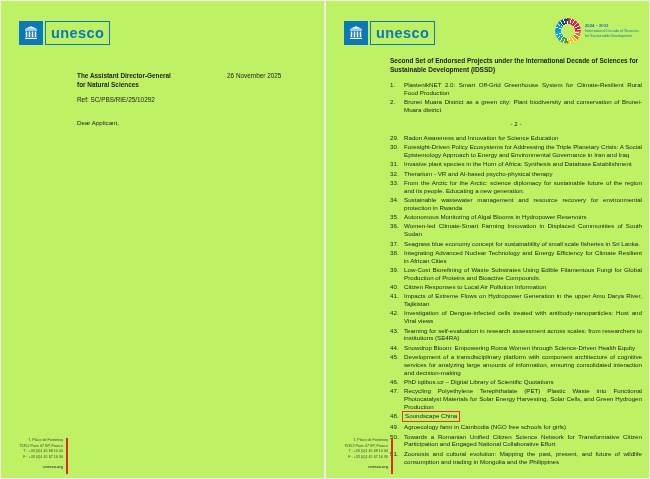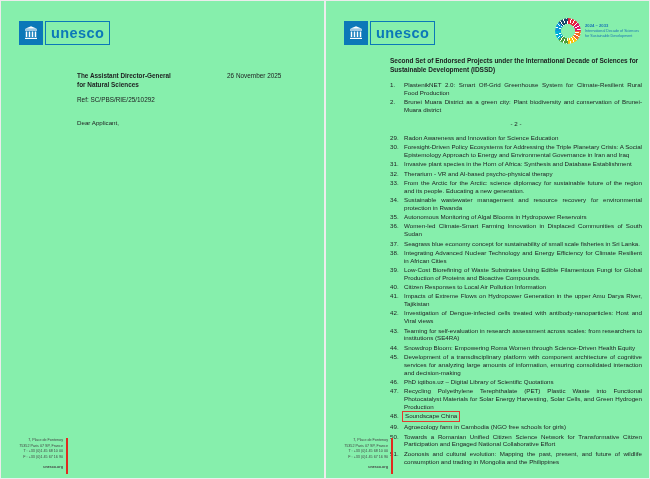--- a/index.html
+++ b/index.html
@@ -2,21 +2,21 @@
 <html><head>
 <meta charset="utf-8">
 <style>
   * { box-sizing: border-box; }
   html,body { margin:0; padding:0; background:#ededed; }
   .sheet {
     width:650px; height:479px; display:flex; margin:0 auto;
     font-family:"Liberation Sans", sans-serif; color:#1d1d1f; background:#fff;
   }
   .page {
-    position:relative; width:325px; height:479px; background:#86efac;
+    position:relative; width:325px; height:479px; background:#bef264;
     border:1px solid #ececec; overflow:hidden;
   }
   
   .unesco-logo { position:absolute; left:18px; top:20px; display:flex; height:24px; }
   .logo-temple { width:24px; height:24px; background:#0b78b8; display:flex; align-items:center; justify-content:center; flex:none; }
   .logo-temple svg { width:18px; height:18px; }
   .logo-word {
     border:1.4px solid #0b78b8; margin-left:2px; display:flex; align-items:center;
     padding:0 5px; color:#0b78b8; font-weight:bold; font-size:14.5px; letter-spacing:.4px;
   }

